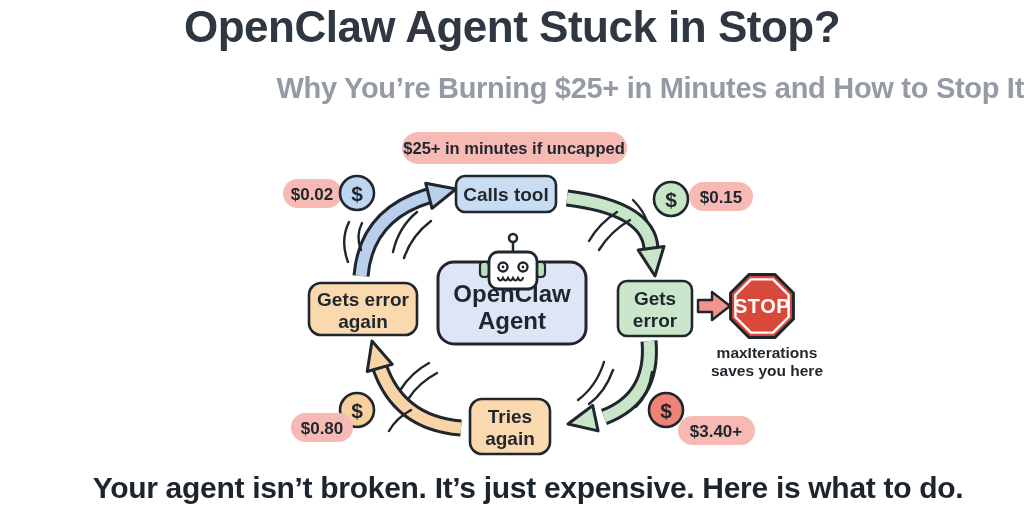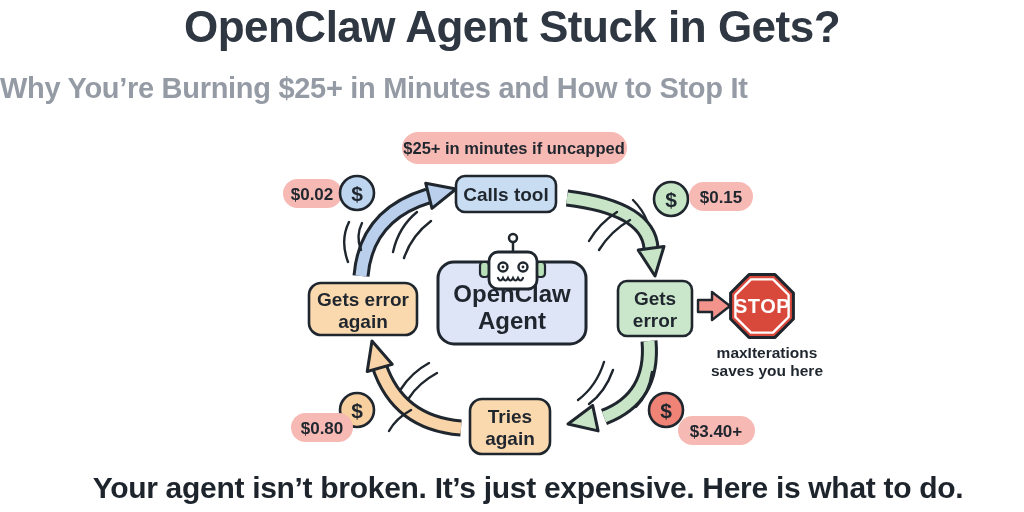--- a/index.html
+++ b/index.html
@@ -1,40 +1,40 @@
 <!DOCTYPE html>
 <html><head>
 <meta charset="utf-8">
 <style>
   html,body{margin:0;padding:0;}
   body{width:1024px;height:512px;overflow:hidden;background:#ffffff;
        font-family:"Liberation Sans",sans-serif;}
   .canvas{position:relative;width:1024px;height:512px;background:#ffffff;overflow:hidden;}
   .title{position:absolute;top:2px;left:0;width:100%;text-align:center;
          font-size:44px;font-weight:bold;color:#2e3742;letter-spacing:-0.5px;}
-  .subtitle{position:absolute;top:72px;left:0;width:100%;text-align:left;
+  .subtitle{position:absolute;top:72px;left:0;width:100%;text-align:right;
             font-size:29px;font-weight:bold;color:#959ba5;letter-spacing:-0.3px;}
   .footer{position:absolute;top:471px;left:0;width:100%;text-align:center;
           font-size:30px;font-weight:bold;color:#1d242c;letter-spacing:-0.3px;padding-left:16px;}
   svg{position:absolute;left:0;top:0;}
   svg text{font-family:"Liberation Sans",sans-serif;font-weight:bold;
            fill:#1f262e;text-anchor:middle;}
   .band-under{fill:none;stroke:#1f262e;stroke-width:17;}
   .band-over{fill:none;stroke-width:11;}
   .motion{fill:none;stroke:#1f262e;stroke-width:2.4;stroke-linecap:round;}
   .head{stroke:#1f262e;stroke-width:3;stroke-linejoin:round;}
   .boxline{stroke:#1f262e;stroke-width:2.6;}
   .stop-text{fill:#ffffff;letter-spacing:0.5px;}
 </style>
 </head>
 <body>
 
 <div class="canvas">
 
-  <div class="title">OpenClaw Agent Stuck in Gets?</div>
+  <div class="title">OpenClaw Agent Stuck in Stop?</div>
   <div class="subtitle">Why You’re Burning $25+ in Minutes and How to Stop It</div>
 
   <svg width="1024" height="512" viewBox="0 0 1024 512">
 
     <g>
       <rect x="402" y="132" width="225" height="32" rx="16" fill="#f7b9b4"></rect>
       <text x="514" y="154" font-size="16.5">$25+ in minutes if uncapped</text>
     </g>
 
     <g>

